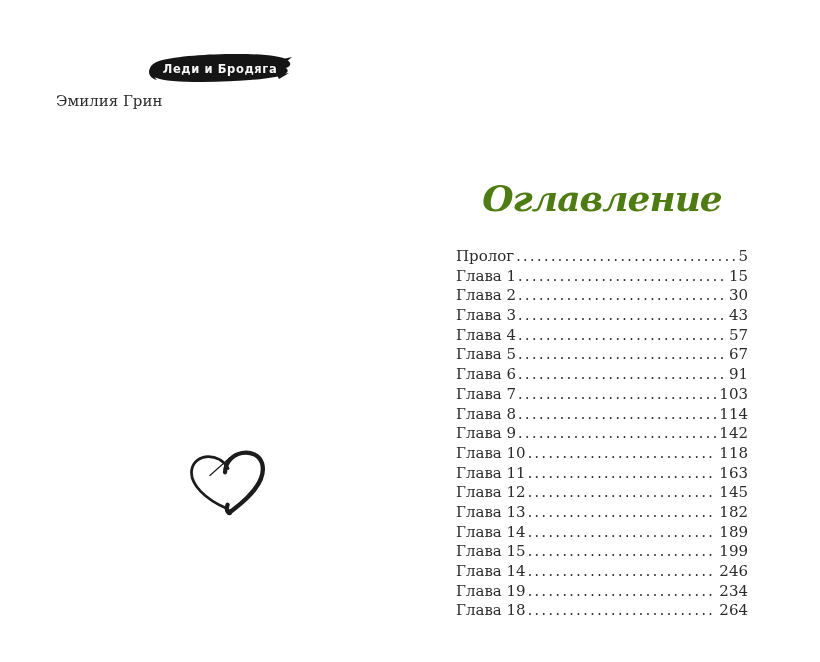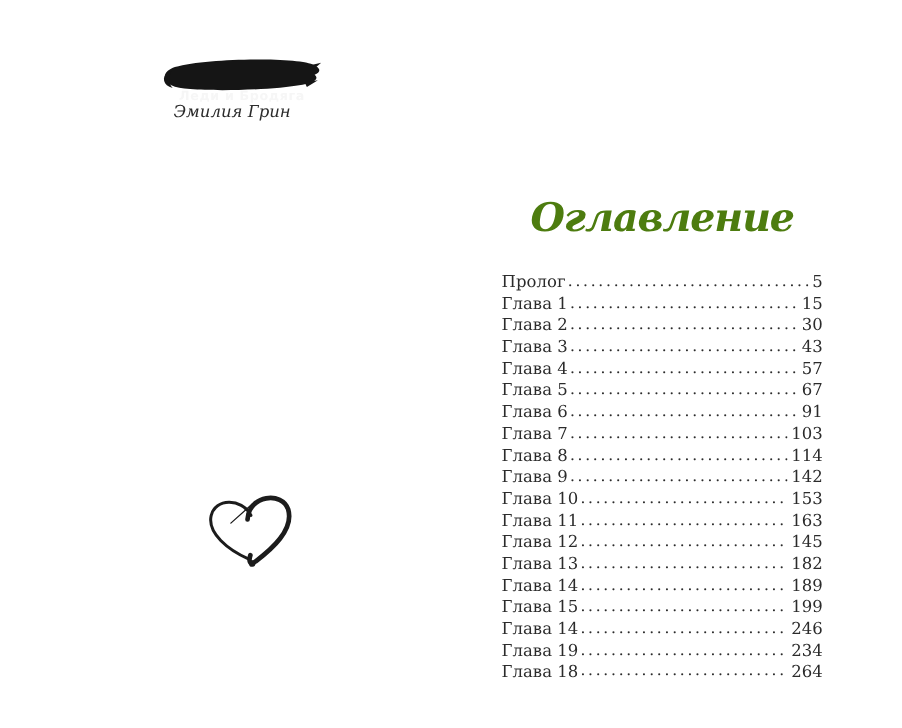--- a/index.html
+++ b/index.html
@@ -17,35 +17,35 @@
     font-family:"DejaVu Serif","Liberation Serif",serif;
     color:var(--ink);
   }
   
   .badge{
     position:absolute;left:147px;top:50px;width:146px;height:36px;
   }
   .badge svg{position:absolute;left:0;top:0;width:100%;height:100%;}
   .badge svg path{fill:var(--badge-fill);}
   .badge-text{
-    position:absolute;left:0;top:19px;width:100%;height:100%;
+    position:absolute;left:0;top:1px;width:100%;height:100%;
     display:flex;align-items:center;justify-content:center;
     font-family:"DejaVu Sans","Liberation Sans",sans-serif;
     font-size:11.5px;font-weight:bold;letter-spacing:0.6px;
     color:var(--badge-text);
   }
   .body-text{
     position:absolute;left:56px;top:92px;width:330px;
     font-size:15px;line-height:18.6px;
     text-align:justify;
   }
   .para{margin:0;text-indent:26px;}
   .signature{
     margin:0;margin-top:0;
-    text-align:center;font-style:italic;text-indent:0;
+    text-align:left;text-indent:0;
     padding-right:20px;
   }
   .heart{
     position:absolute;left:184px;top:448px;width:88px;height:72px;
     transform:rotate(-6deg);
   }
   .heart path{stroke:#1c1c1c;fill:none;stroke-linecap:round;}
   .heart circle{fill:#1c1c1c;}
   
   .toc-heading{
@@ -160,21 +160,21 @@
           <span class="toc-page">114</span>
         </div>
         <div class="toc-row">
           <span class="toc-label">Глава 9</span>
           <span class="toc-dots">..........................................................................................</span>
           <span class="toc-page">142</span>
         </div>
         <div class="toc-row">
           <span class="toc-label">Глава 10</span>
           <span class="toc-dots">..........................................................................................</span>
-          <span class="toc-page">153</span>
+          <span class="toc-page">118</span>
         </div>
         <div class="toc-row">
           <span class="toc-label">Глава 11</span>
           <span class="toc-dots">..........................................................................................</span>
           <span class="toc-page">163</span>
         </div>
         <div class="toc-row">
           <span class="toc-label">Глава 12</span>
           <span class="toc-dots">..........................................................................................</span>
           <span class="toc-page">145</span>

